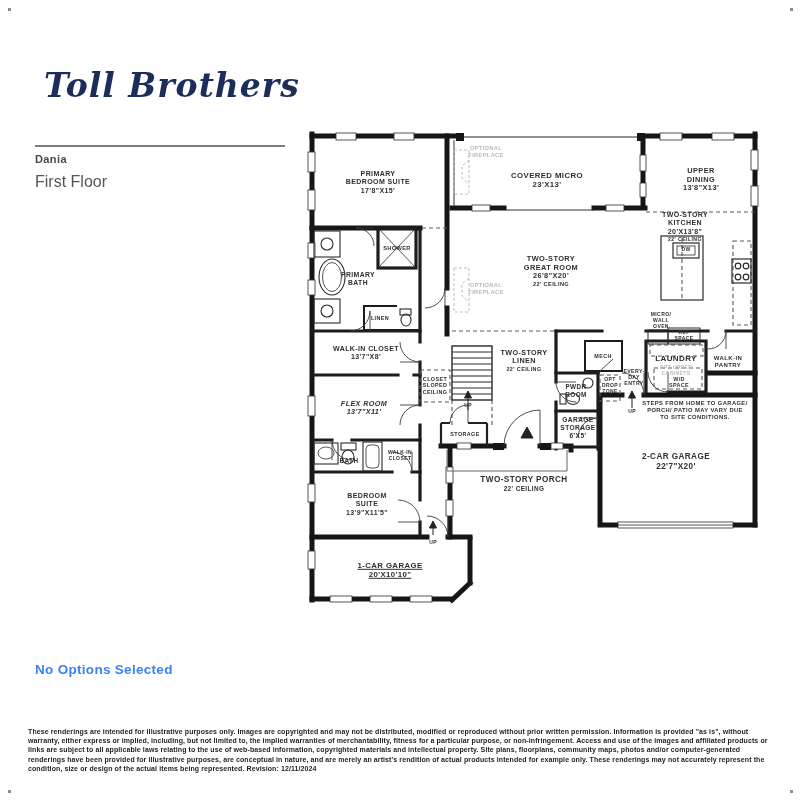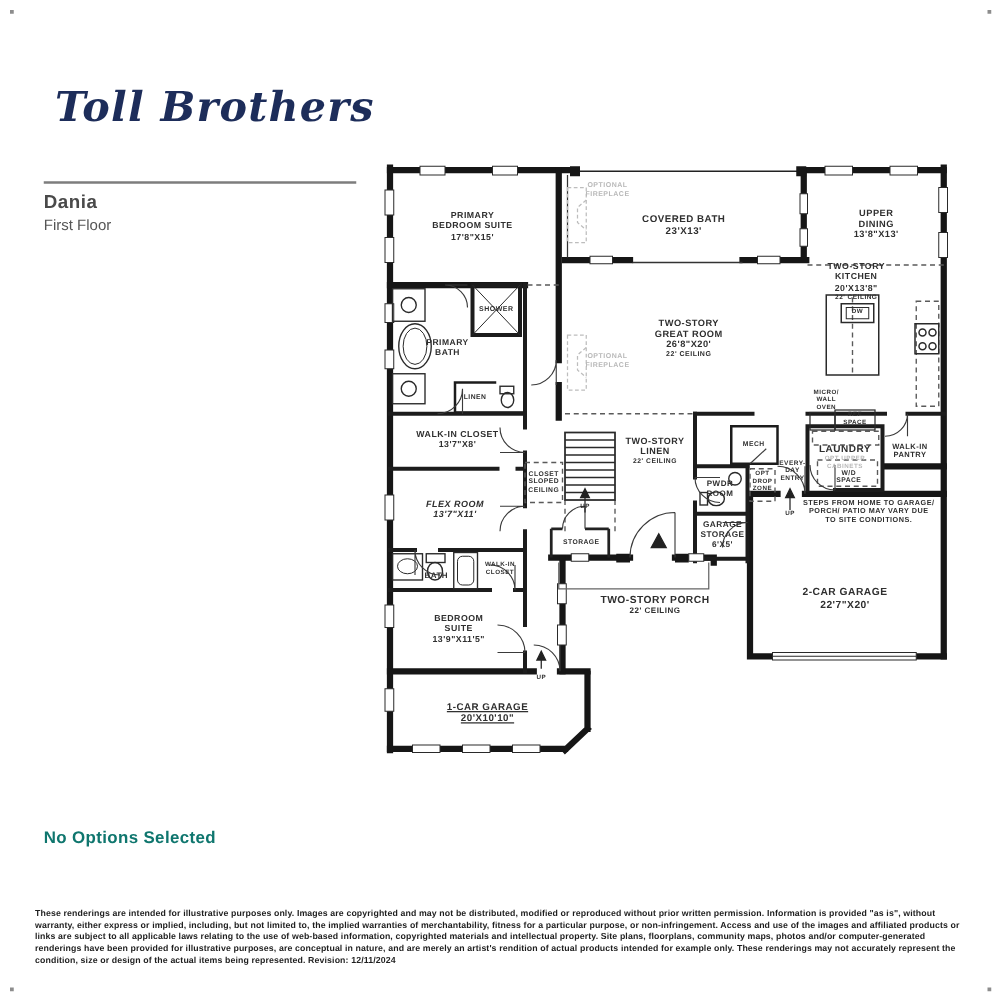--- a/index.html
+++ b/index.html
@@ -1,23 +1,23 @@
 <!DOCTYPE html>
 <html><head>
 <meta charset="utf-8">
 <style>
   html,body{margin:0;padding:0;background:#fff;}
   .page{position:relative;width:800px;height:800px;background:#fff;overflow:hidden;
         font-family:"Liberation Sans",sans-serif;-webkit-text-size-adjust:none;}
   .logo{position:absolute;left:44px;top:66px;font-family:"DejaVu Serif","Liberation Serif",serif;
         font-style:italic;font-weight:600;font-size:33px;color:#1d2d5a;letter-spacing:1px;}
   .rule{position:absolute;left:35px;top:145px;width:250px;height:2px;background:#7d7d7d;}
-  .plan-name{position:absolute;left:35px;top:153px;font-size:15px;font-weight:bold;color:#4a4a4a;letter-spacing:.4px;}
-  .plan-floor{position:absolute;left:35px;top:173px;font-size:12px;color:#555;}
-  .options{position:absolute;left:35px;top:662px;font-size:13.5px;font-weight:bold;color:#0f766e;letter-spacing:.3px;}
+  .plan-name{position:absolute;left:35px;top:153px;font-size:11px;font-weight:bold;color:#4a4a4a;letter-spacing:.4px;}
+  .plan-floor{position:absolute;left:35px;top:173px;font-size:16px;color:#555;}
+  .options{position:absolute;left:35px;top:662px;font-size:13.5px;font-weight:bold;color:#3b82f6;letter-spacing:.3px;}
   .disclaimer{position:absolute;left:28px;top:727px;width:745px;font-size:7px;font-weight:700;
               color:#1e1e1e;line-height:1.32;letter-spacing:.1px;}
   .fp{position:absolute;left:0;top:0;width:800px;height:800px;}
   .fp svg{position:absolute;left:0;top:0;}
   .lbl{position:absolute;transform:translate(-50%,-50%);text-align:center;color:#2f2f2f;
        font-weight:700;letter-spacing:.4px;white-space:nowrap;line-height:1.18;}
   .lbl.muted{color:#b9b9b9;}
   .lbl .ln{display:block;}
 </style>
 </head>
@@ -207,21 +207,21 @@
       <rect x="8" y="790" width="3" height="3" fill="#8d8d8d"></rect>
         <rect x="790" y="790" width="3" height="3" fill="#8d8d8d"></rect>
     </svg>
     <div id="labels">
         <div class="lbl" style="left: 378px; top: 182px; font-size: 7px;">
           <span class="ln">PRIMARY</span>
           <span class="ln">BEDROOM SUITE</span>
           <span class="ln">17'8"X15'</span>
         </div>
         <div class="lbl" style="left: 547px; top: 180px; font-size: 7.8px;">
-          <span class="ln">COVERED BATH</span>
+          <span class="ln">COVERED MICRO</span>
           <span class="ln">23'X13'</span>
         </div>
         <div class="lbl" style="left: 701px; top: 180px; font-size: 7.4px;">
           <span class="ln">UPPER</span>
           <span class="ln">DINING</span>
           <span class="ln">13'8"X13'</span>
         </div>
         <div class="lbl" style="left: 685px; top: 226px; font-size: 7px;">
           <span class="ln">TWO-STORY</span>
           <span class="ln">KITCHEN</span>
@@ -317,21 +317,21 @@
           <span class="ln">6'X5'</span>
         </div>
         <div class="lbl" style="left: 465px; top: 434px; font-size: 5.4px;">
           <span class="ln">STORAGE</span>
         </div>
         <div class="lbl" style="left: 695px; top: 410px; font-size: 5.8px;">
           <span class="ln">STEPS FROM HOME TO GARAGE/</span>
           <span class="ln">PORCH/ PATIO MAY VARY DUE</span>
           <span class="ln">TO SITE CONDITIONS.</span>
         </div>
-        <div class="lbl" style="left: 676px; top: 462px; font-size: 8.2px; margin-top: 17px;">
+        <div class="lbl" style="left: 676px; top: 462px; font-size: 8.2px;">
           <span class="ln">2-CAR GARAGE</span>
           <span class="ln">22'7"X20'</span>
         </div>
         <div class="lbl" style="left: 524px; top: 456px; font-size: 8.2px; margin-top: 28px;">
           <span class="ln">TWO-STORY PORCH</span>
           <span class="ln" style="font-size: 6.4px;">22' CEILING</span>
         </div>
         <div class="lbl" style="left: 349px; top: 461px; font-size: 6.4px;">
           <span class="ln">BATH</span>
         </div>

